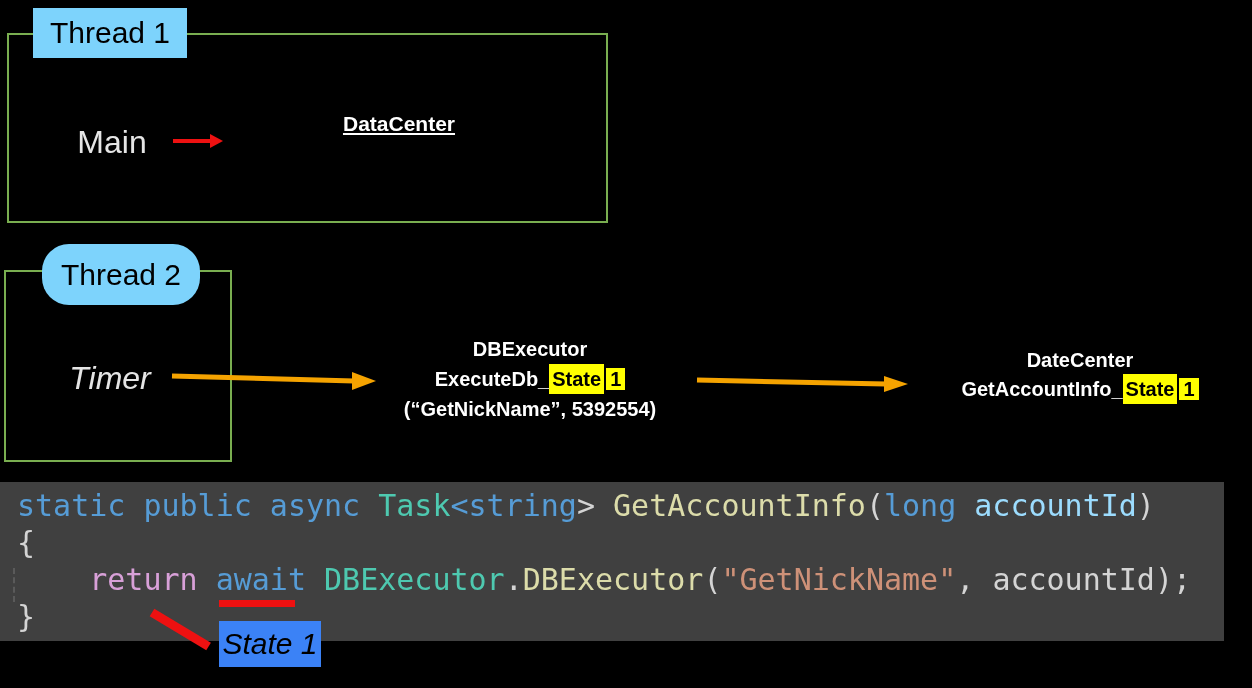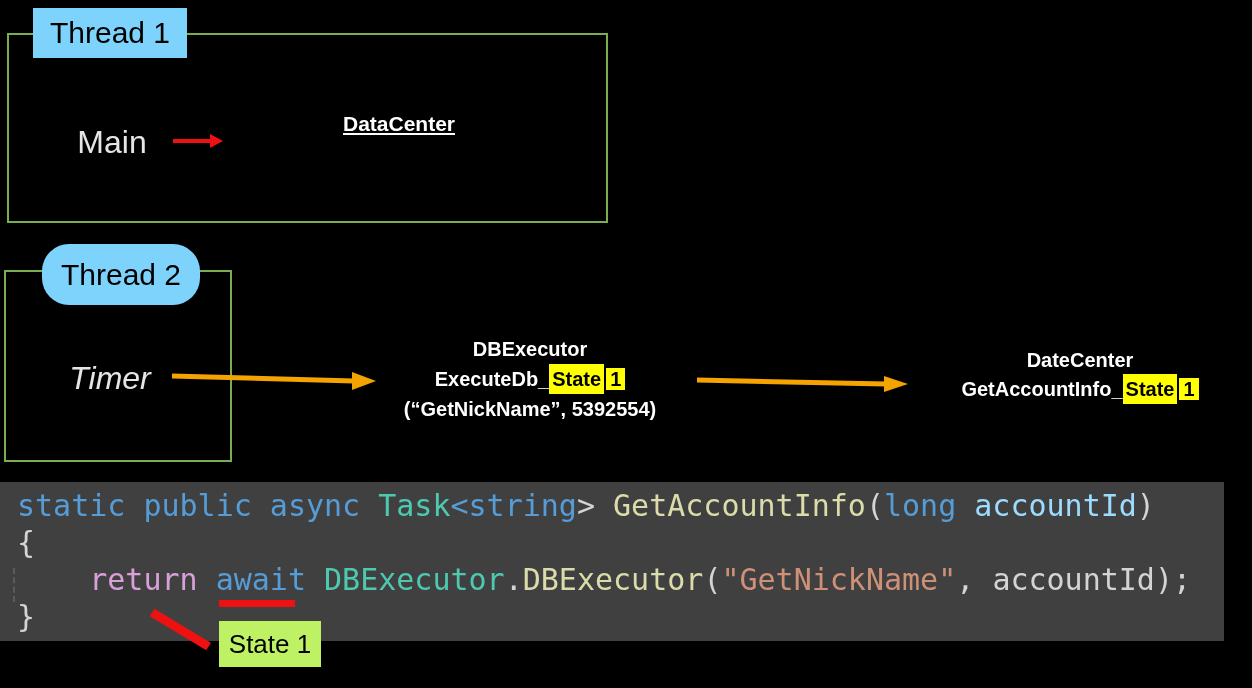--- a/index.html
+++ b/index.html
@@ -64,23 +64,24 @@
   .await-underline {
     position:absolute; left:219px; top:600px; width:76px; height:7px;
     background:#EE1111;
   }
   .leader-line {
     position:absolute; left:152px; top:608px; width:66px; height:9px;
     background:#EE1111; transform:rotate(31deg); transform-origin:0 50%;
   }
   .state-callout {
     position:absolute; left:219px; top:621px; width:102px; height:46px;
-    background:#bef264; color:#000; font-size:26px;
+    background:#3b82f6; color:#000; font-size:30px;
     display:flex; align-items:center; justify-content:center;
     z-index:3;
+    font-style:italic;
   }
 </style>
 </head>
 <body>
 
 <div class="stage">
 
   <div class="gbox t1box"></div>
   <div class="wlabel t1label">
     <span>Thread 1</span>

